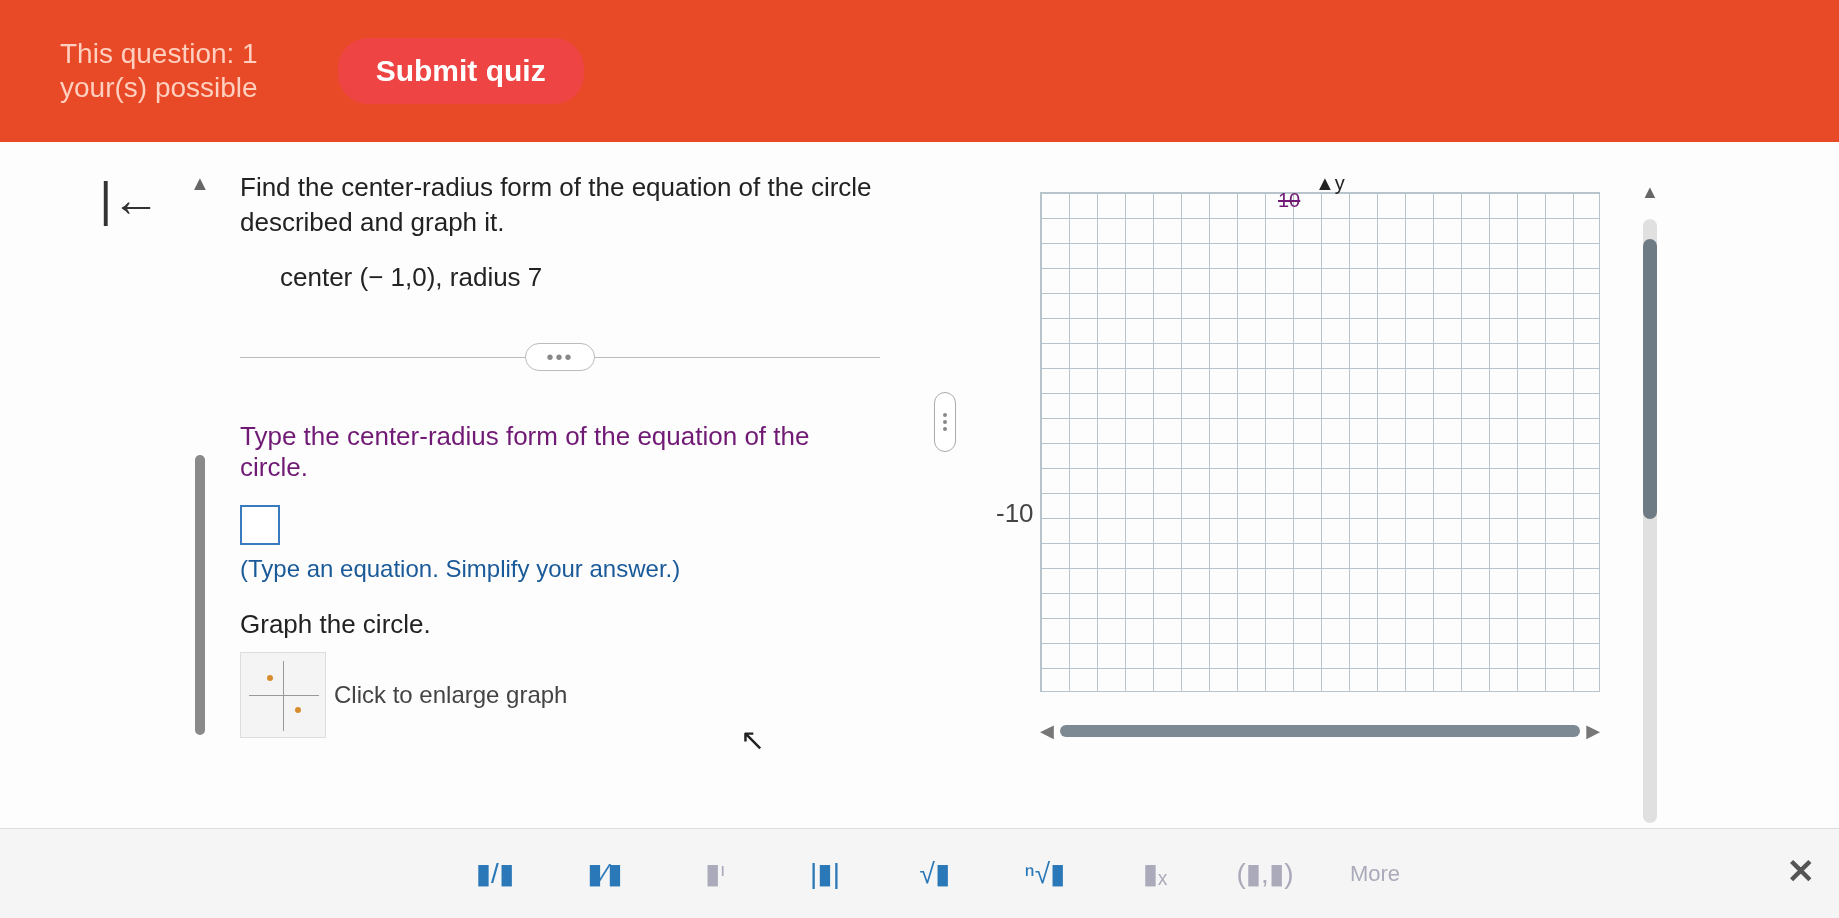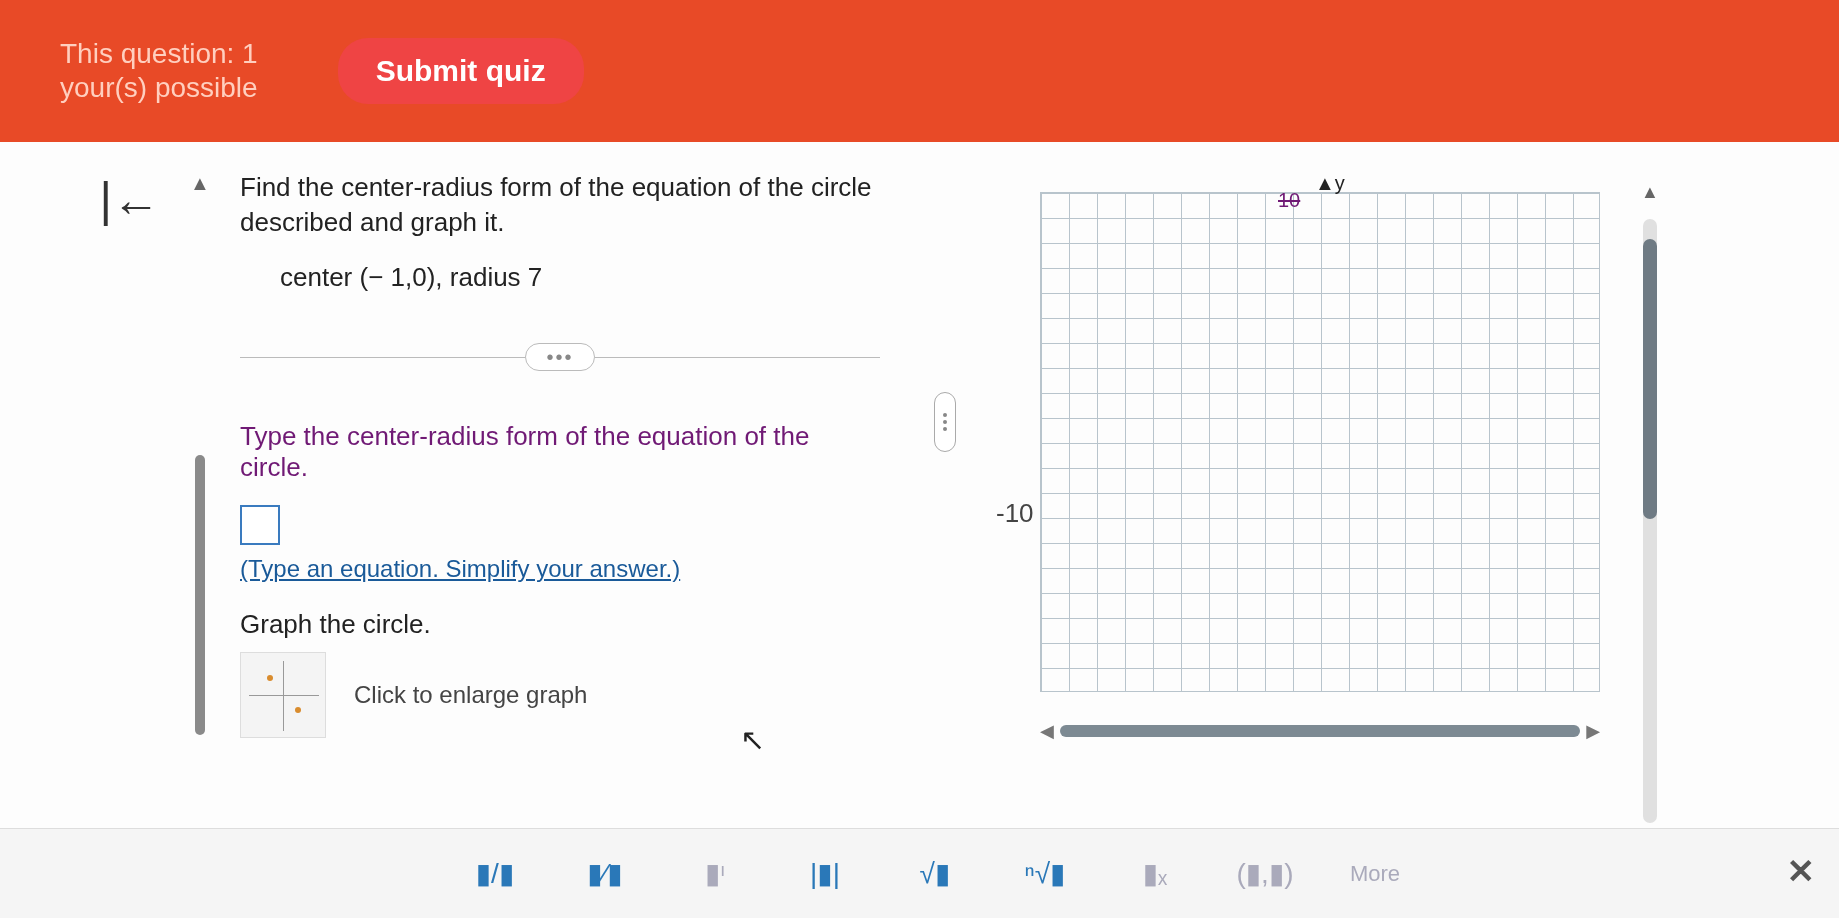--- a/index.html
+++ b/index.html
@@ -119,31 +119,30 @@
   .answer-box {
     width: 40px; height: 40px;
     border: 2px solid #3a7bbf;
     background: #fff;
     margin-bottom: 10px;
   }
   .hint {
     font-size: 24px;
     color: #1a5a99;
     margin-bottom: 26px;
-    text-decoration: underline;
   }
   .graph-label {
     font-size: 26px;
     color: #222;
     margin-bottom: 12px;
   }
   .enlarge-row {
     display: flex;
     align-items: center;
-    gap: 28px;
+    gap: 8px;
   }
   .enlarge-thumb {
     width: 86px; height: 86px;
     background: #f4f4f4;
     border: 1px solid #ddd;
     position: relative;
     cursor: pointer;
   }
   .enlarge-thumb::before, .enlarge-thumb::after {
     content: "";

